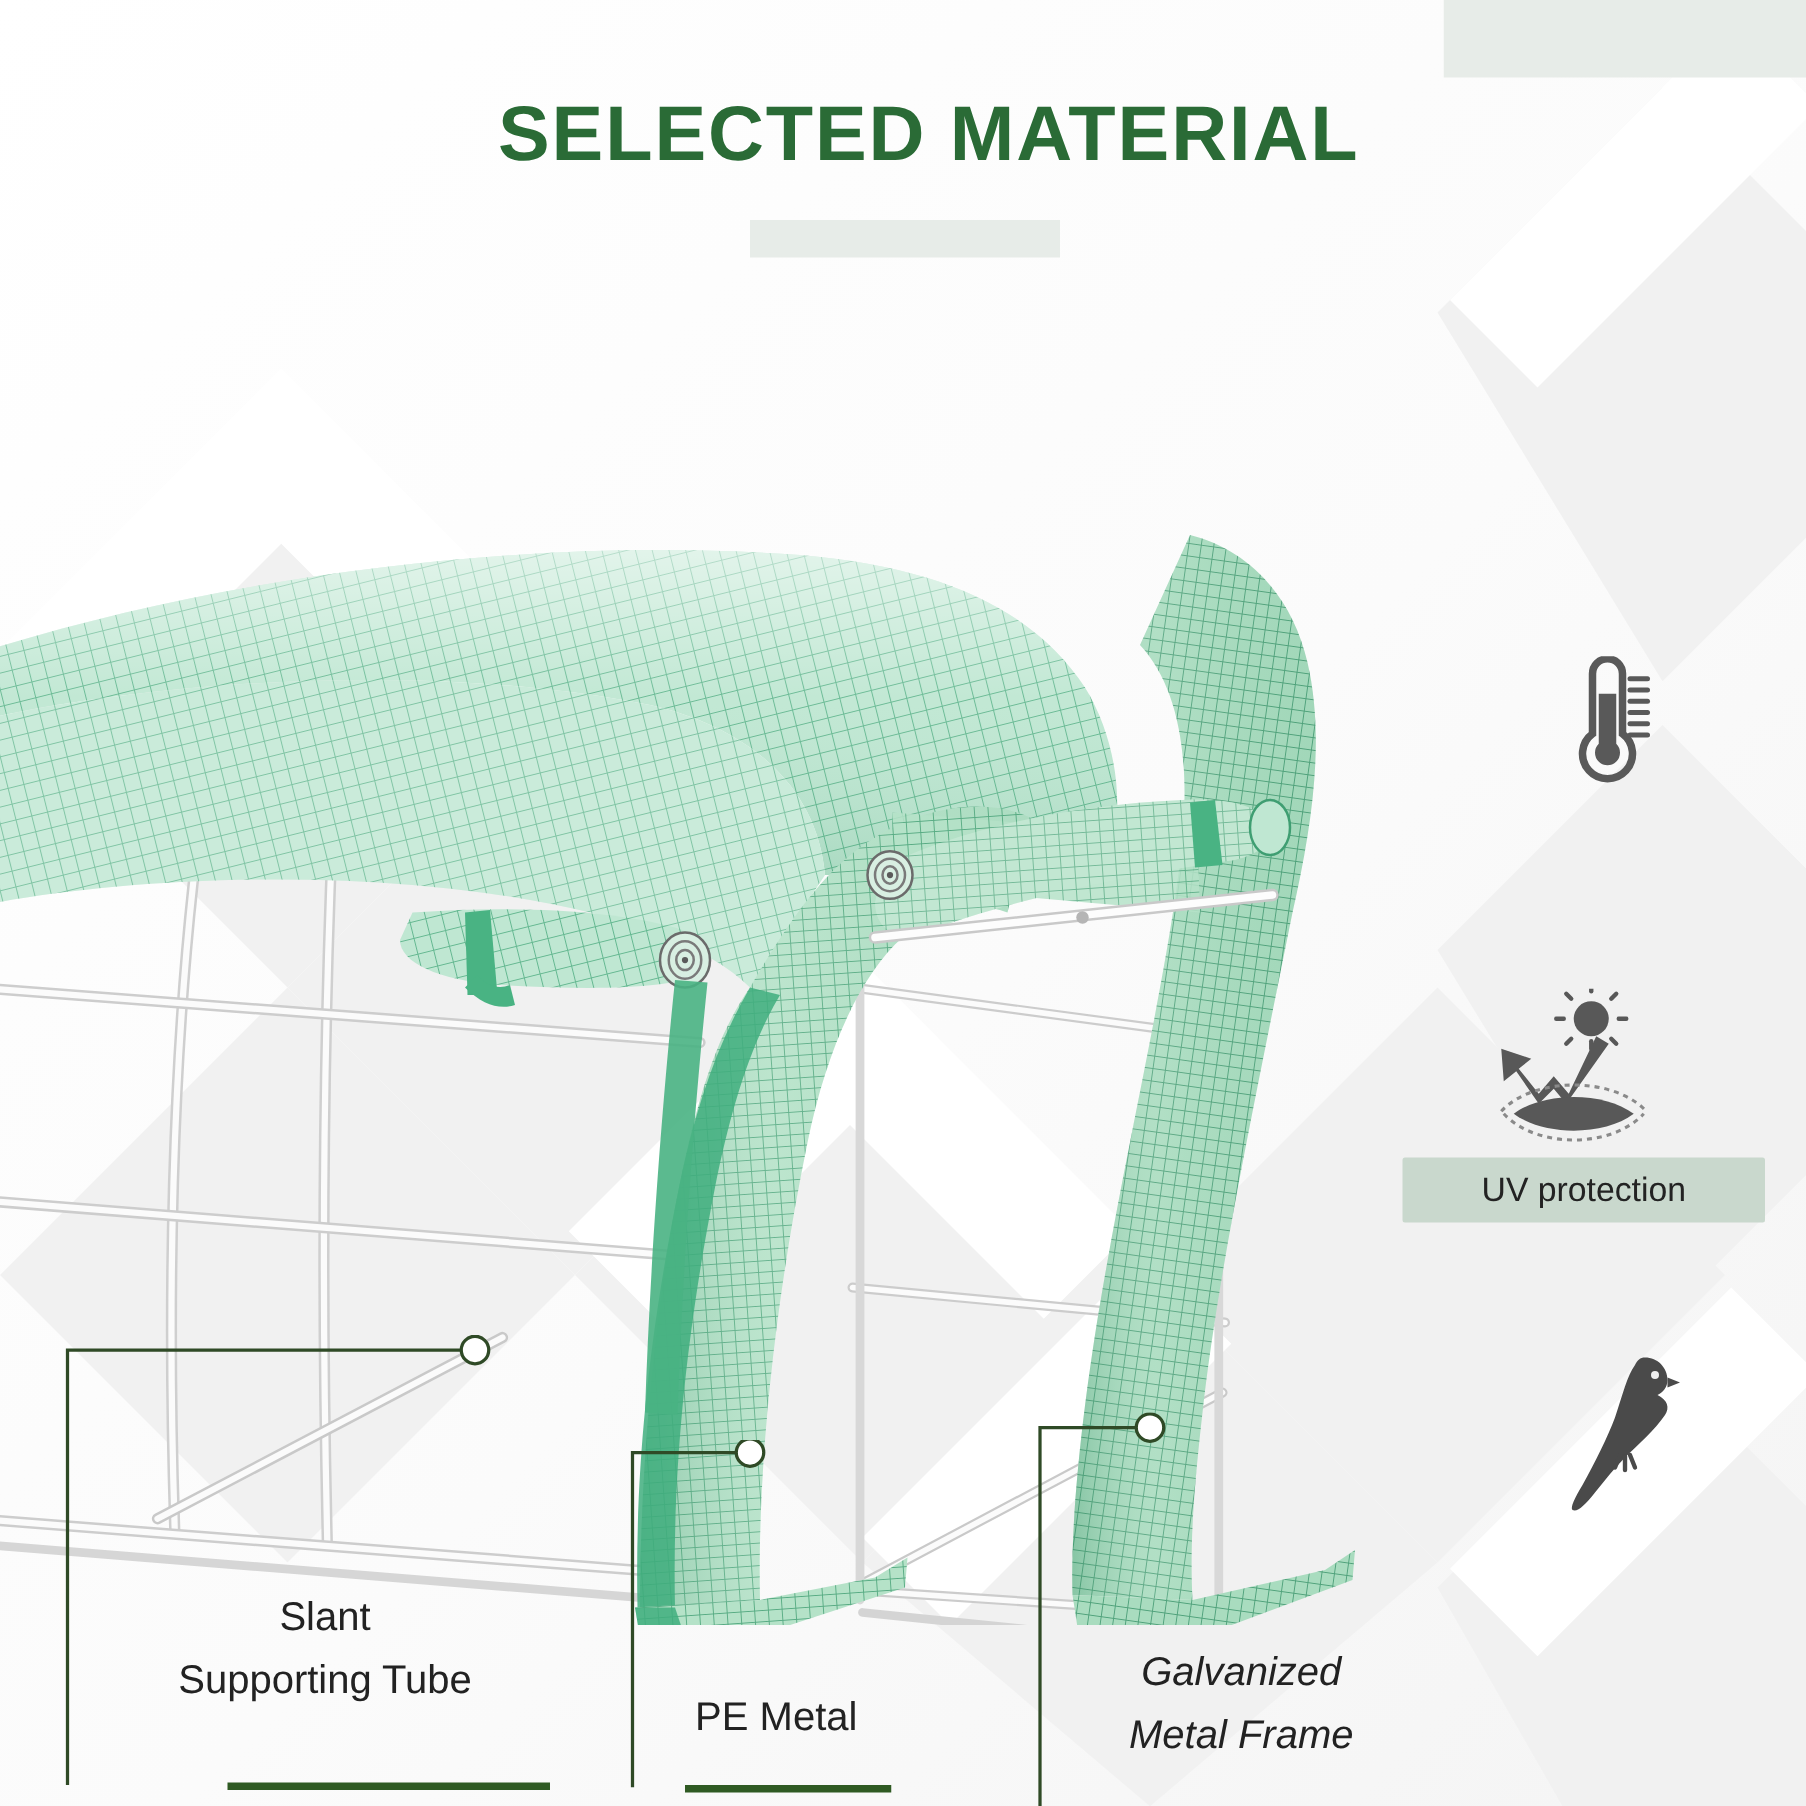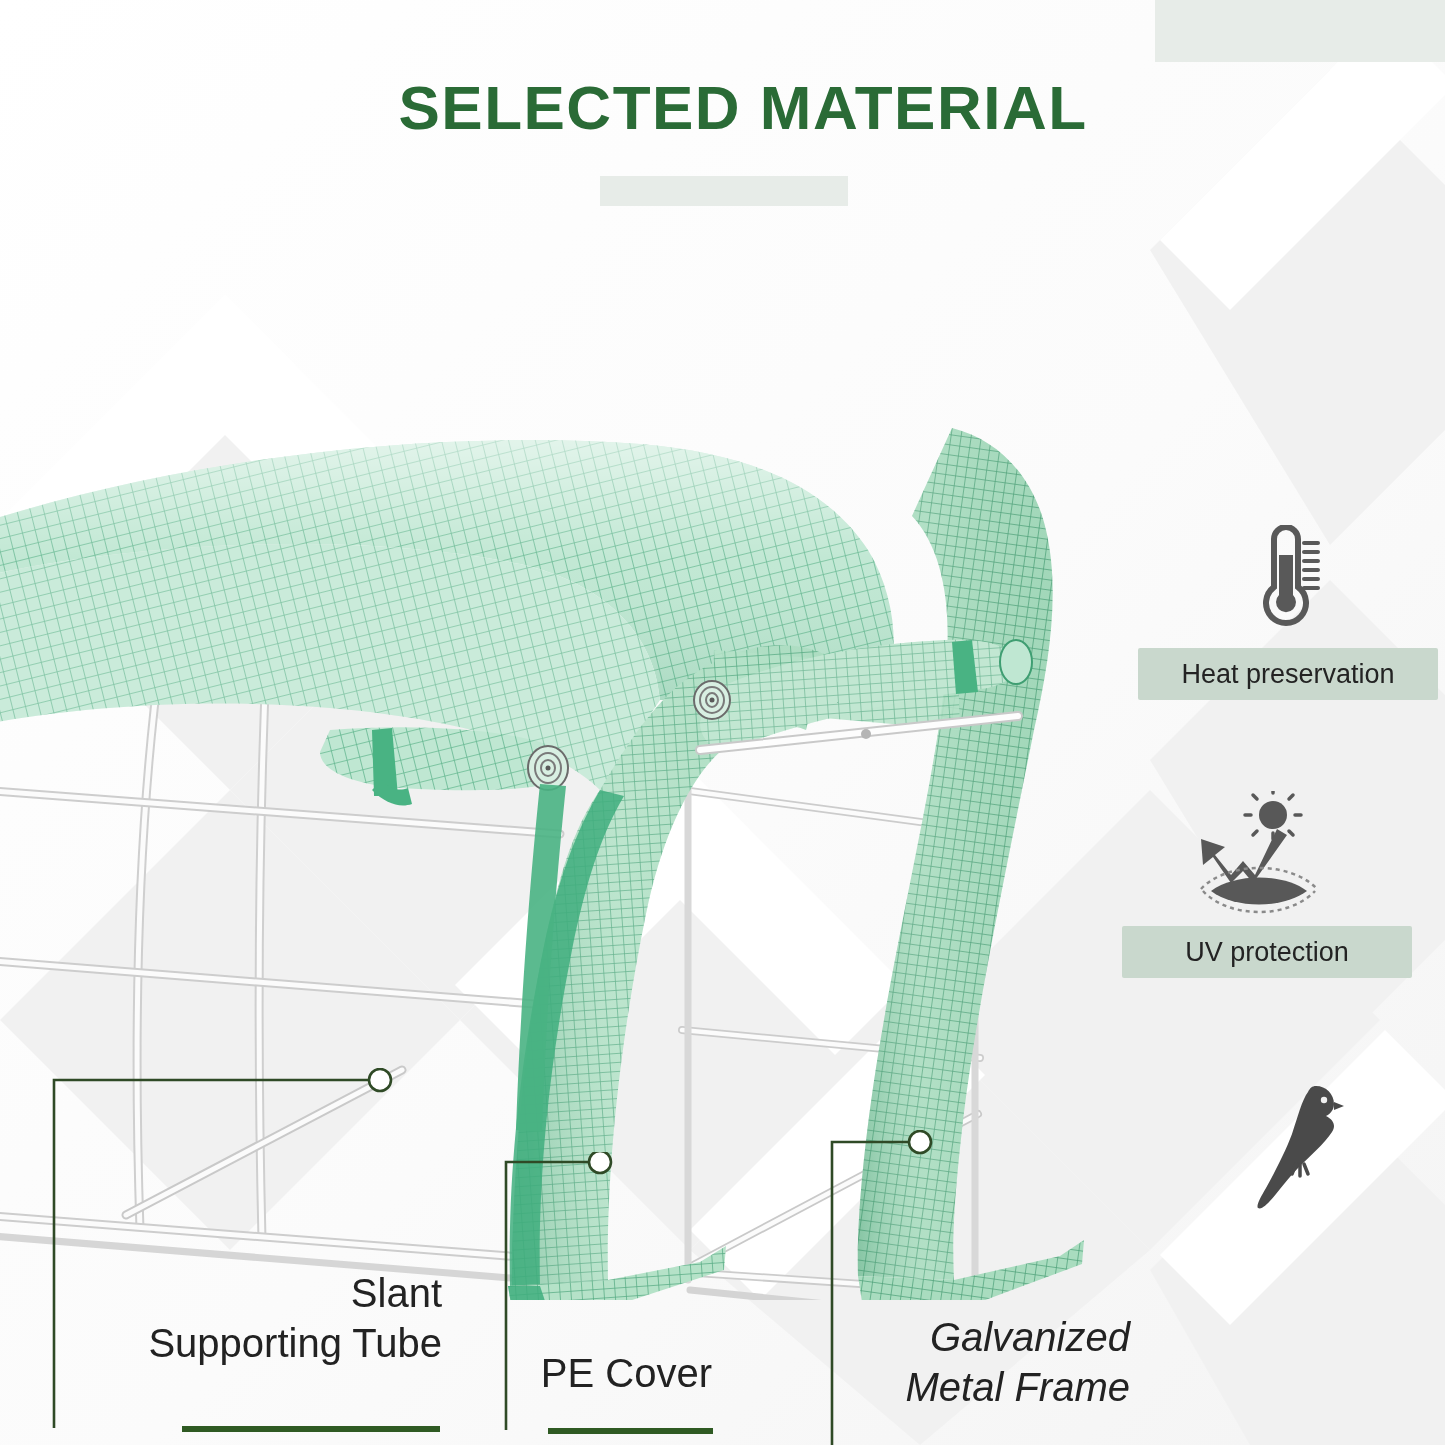--- a/index.html
+++ b/index.html
@@ -47,24 +47,25 @@
     text-align:center;
     white-space:nowrap;
     border-radius:2px;
   }
 
   
   .callout{position:absolute;z-index:8;}
   .callout-label{
     position:absolute;
     color:#222;
-    font-size:40px;
+    font-size:32px;
     line-height:50px;
-    text-align:right;
+    text-align:center;
     white-space:pre-line;
+    padding-left:12px;
   }
   .callout-rule{
     position:absolute;height:6px;background:#2f5a23;
   }
 </style>
 </head>
 <body>
 
 <div id="stage">
 
@@ -321,21 +322,20 @@
         <g stroke="#595959" stroke-width="4" stroke-linecap="round">
           <line x1="66" y1="18" x2="80" y2="18"></line>
           <line x1="66" y1="27" x2="80" y2="27"></line>
           <line x1="66" y1="36" x2="80" y2="36"></line>
           <line x1="66" y1="45" x2="80" y2="45"></line>
           <line x1="66" y1="54" x2="80" y2="54"></line>
           <line x1="66" y1="63" x2="80" y2="63"></line>
         </g>
       </svg>
     </div>
-    <div class="fpill" style="left:8px;top:126px;width:300px;">Heat preservation</div>
   </div>
 
   <div class="feature" style="left:1104px;top:790px;width:305px;height:195px;">
     <div class="ficon" style="top:0;height:128px;">
       <svg width="132" height="126" viewBox="0 0 132 126">
         <g fill="#585858">
           <circle cx="82" cy="24" r="14"></circle>
           <g stroke="#585858" stroke-width="3.5" stroke-linecap="round">
             <line x1="82" y1="2" x2="82" y2="-3"></line>
             <line x1="82" y1="42" x2="82" y2="48"></line>
@@ -387,21 +387,21 @@
     <div class="callout-label" style="left:14px;top:200px;width:388px;">Slant
 Supporting Tube</div>
     <div class="callout-rule" style="left:142px;top:358px;width:258px;"></div>
   </div>
 
   <div class="callout" style="left:500px;top:1152px;width:215px;height:278px;">
     <svg width="215" height="278" viewBox="0 0 215 278" style="position:absolute;left:0;top:0;">
       <path d="M6 278 V 10 H 90" fill="none" stroke="#2f4a26" stroke-width="2.6"></path>
       <circle cx="100" cy="10" r="11" fill="#ffffff" stroke="#2f4a26" stroke-width="2.6"></circle>
     </svg>
-    <div class="callout-label" style="left:6px;top:196px;width:206px;">PE Cover</div>
+    <div class="callout-label" style="left:6px;top:196px;width:206px;">PE Metal</div>
     <div class="callout-rule" style="left:48px;top:276px;width:165px;"></div>
   </div>
 
   <div class="callout" style="left:826px;top:1130px;width:306px;height:340px;font-style:italic;">
     <svg width="306" height="340" viewBox="0 0 306 340" style="position:absolute;left:0;top:0;">
       <path d="M6 340 V 12 H 84" fill="none" stroke="#2f4a26" stroke-width="2.6"></path>
       <circle cx="94" cy="12" r="11" fill="#ffffff" stroke="#2f4a26" stroke-width="2.6"></circle>
     </svg>
     <div class="callout-label" style="left:6px;top:182px;width:298px;">Galvanized
 Metal Frame</div>

